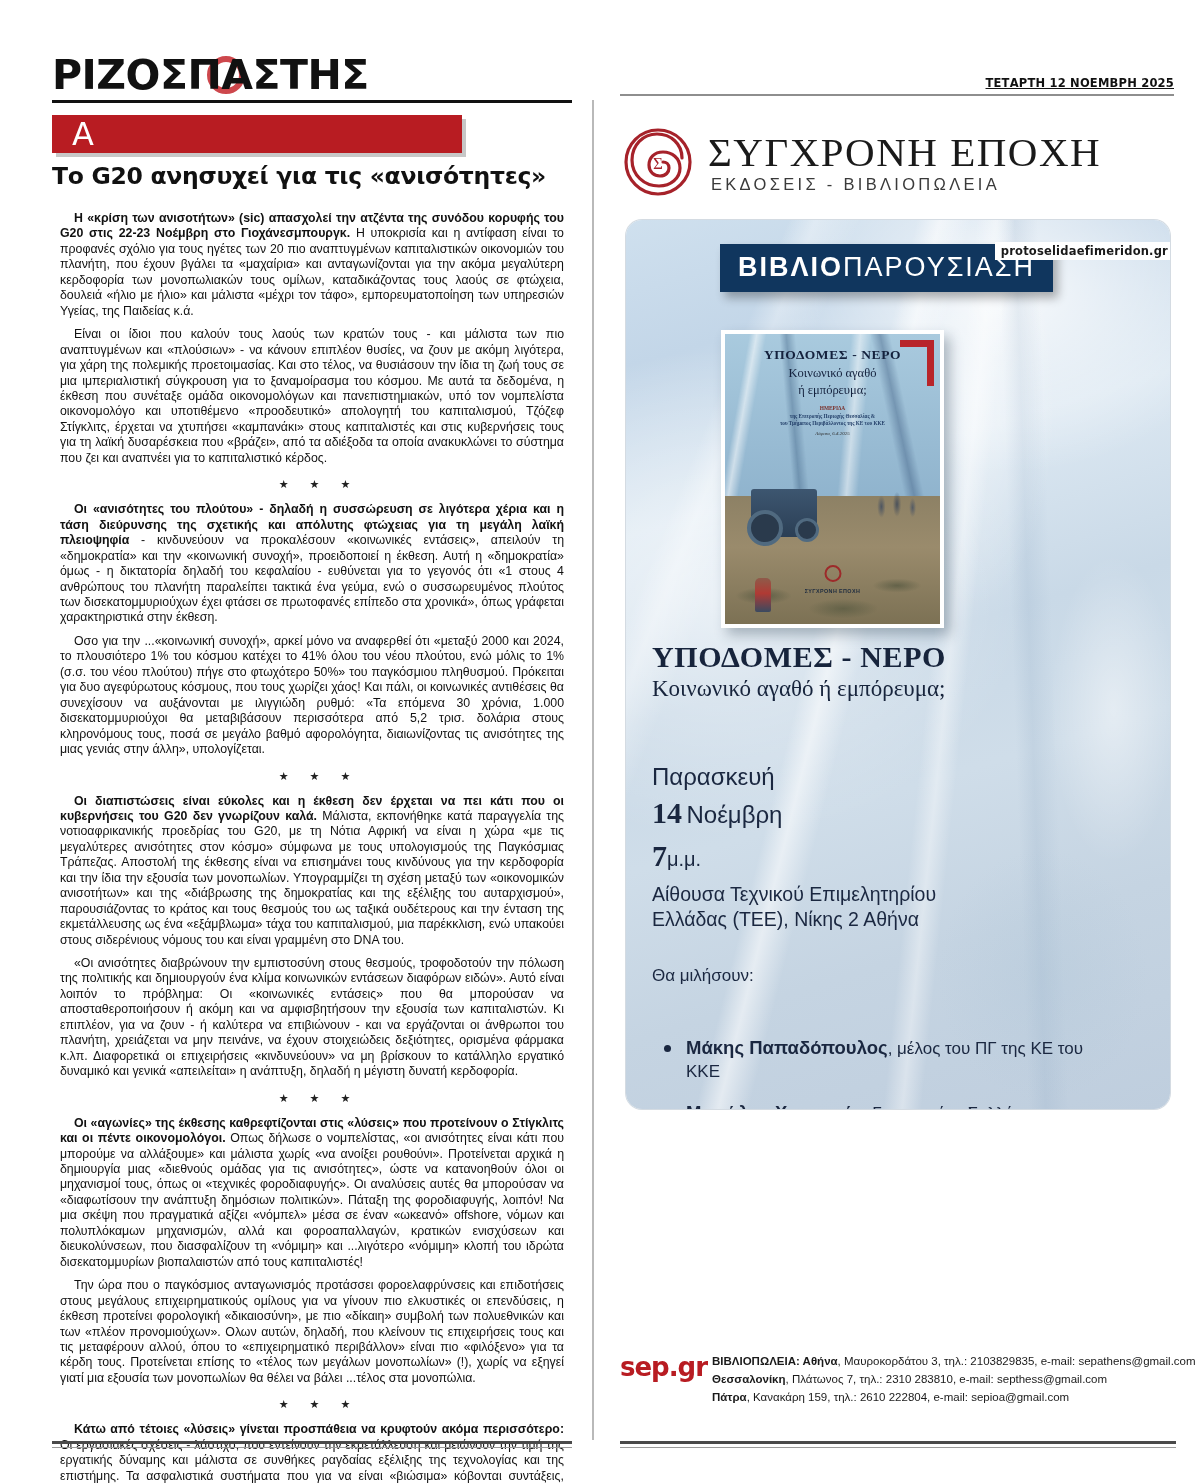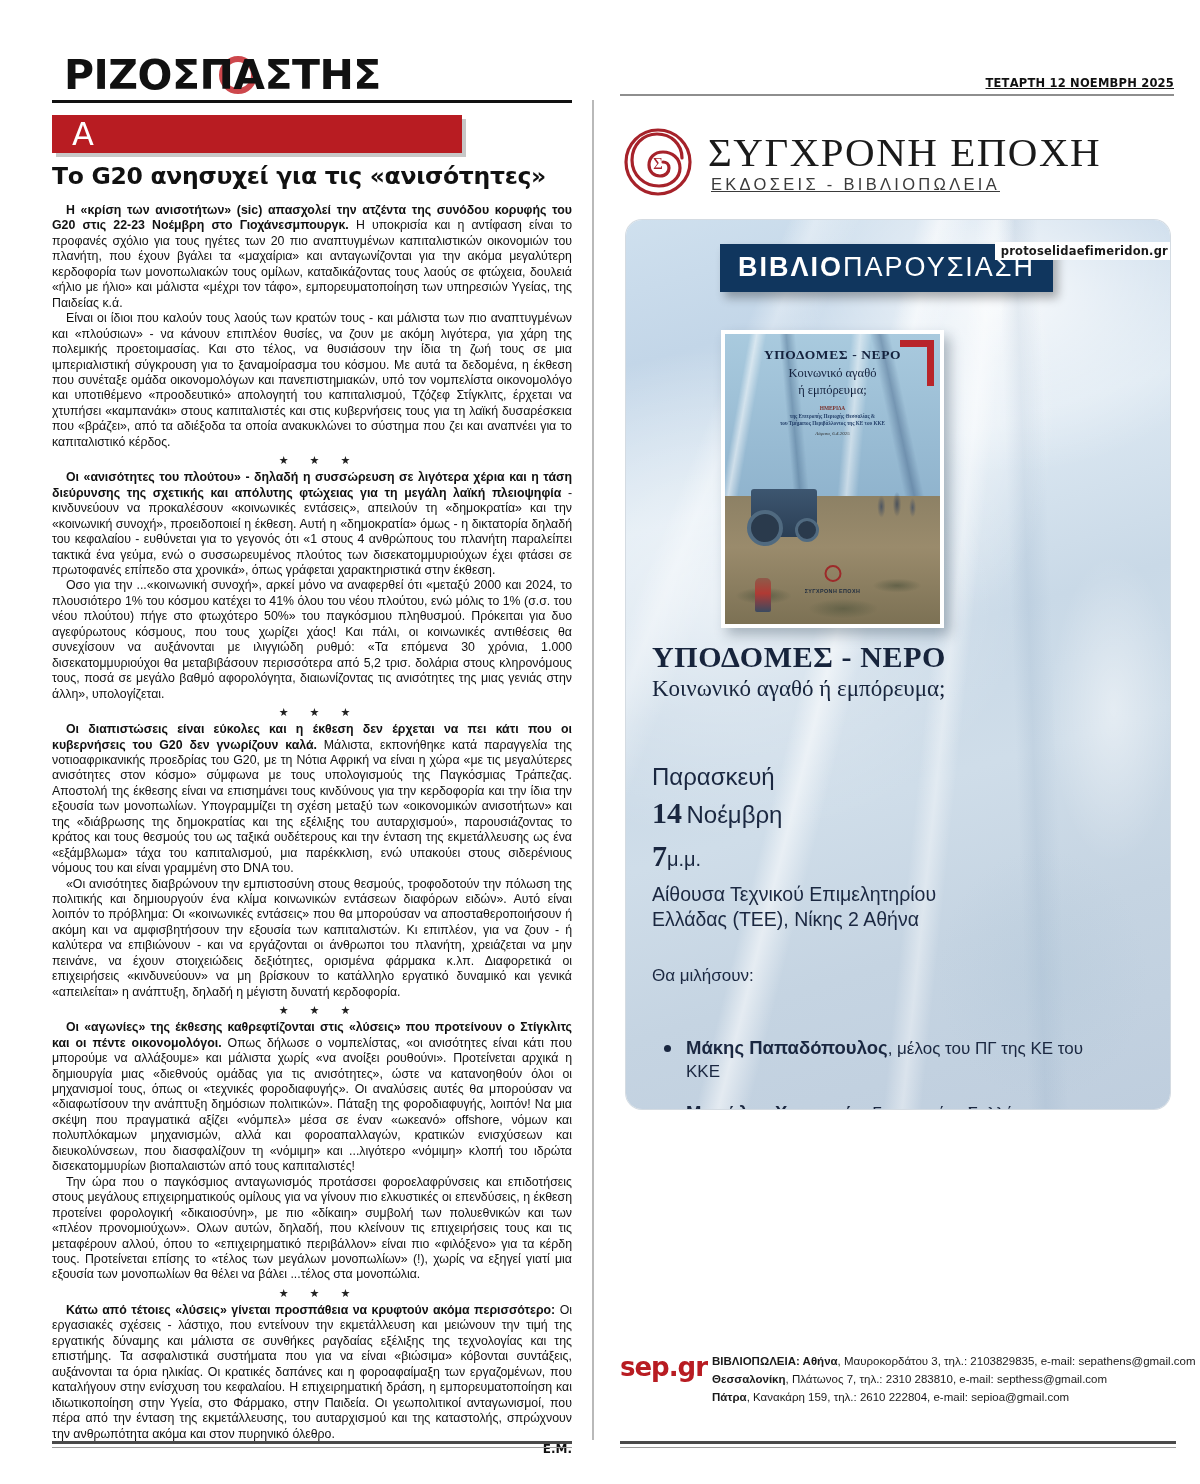--- a/index.html
+++ b/index.html
@@ -7,21 +7,21 @@
     width:1200px;height:1484px;
     background:#ffffff;
     font-family:"Liberation Sans", sans-serif;
     color:#111;
     position:relative;
     overflow:hidden;
   }
   .page{position:relative;width:1200px;height:1484px;box-sizing:border-box;padding:0;}
 
   
-  .masthead{position:absolute;left:52px;top:52px;width:520px;height:46px;margin-left:12px;}
+  .masthead{position:absolute;left:52px;top:52px;width:520px;height:46px;}
   .masthead-title{
     font-family:"DejaVu Sans", sans-serif;
     font-weight:bold;
     font-size:41px;
     letter-spacing:-0.5px;
     color:#111;
     line-height:46px;
     position:relative;
     z-index:2;
   }
@@ -65,21 +65,21 @@
   
   .article{
     position:absolute;left:52px;top:203px;width:520px;
     font-family:"Liberation Sans", sans-serif;
     font-size:12.35px;
     line-height:15.45px;
     text-align:justify;
     color:#111;
     -webkit-hyphens:auto;hyphens:auto;
   }
-  .article p{margin:0;text-indent:14px;}
+  .article p{margin:8px;text-indent:14px;}
   .article p b{font-weight:bold;}
   .stars{
     text-align:center;text-indent:0;
     letter-spacing:9px;font-size:11px;line-height:20px;color:#222;
     margin:1px 0 1px 0;
   }
   .signature{
     text-align:right;text-indent:0;font-weight:bold;font-size:12px;
     font-family:"DejaVu Sans", sans-serif;
     margin-top:9px;
@@ -105,21 +105,20 @@
   .pub-logo{width:76px;height:76px;flex:0 0 76px;position:relative;}
   .pub-text{margin-left:12px;}
   .pub-name{
     font-family:"Liberation Serif", serif;
     font-size:41px;letter-spacing:1.5px;color:#1a1a1a;line-height:44px;
   }
   .pub-sub{
     font-family:"Liberation Sans", sans-serif;
     font-size:16.5px;letter-spacing:3.3px;color:#3a3a3a;line-height:20px;
     padding-left:3px;
-    text-decoration:underline;
   }
 
   
   .poster{
     position:relative;
     width:544px;height:889px;
     margin-top:14px;margin-left:6px;
     border-radius:16px;
     overflow:hidden;
     background:

